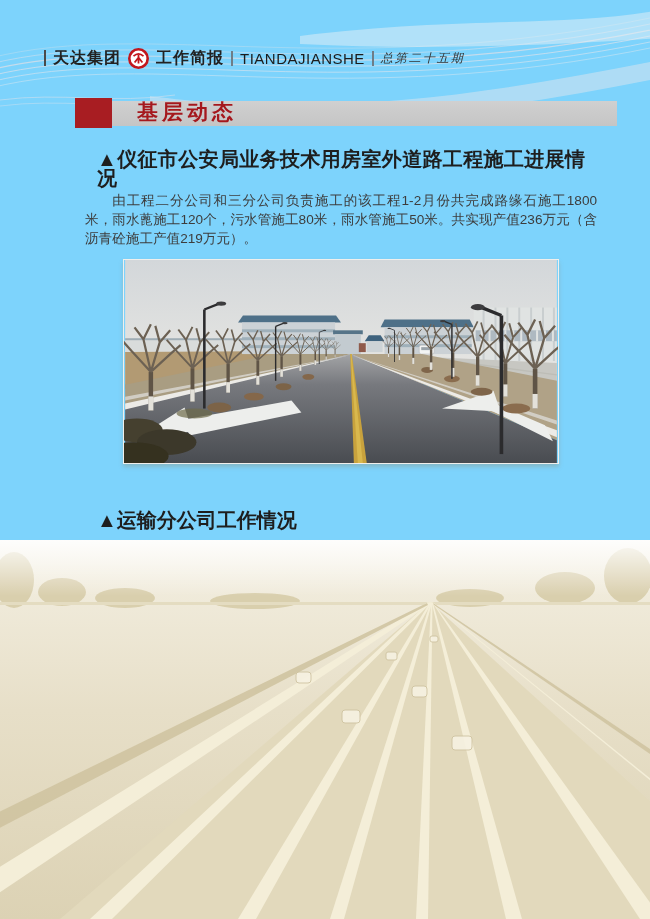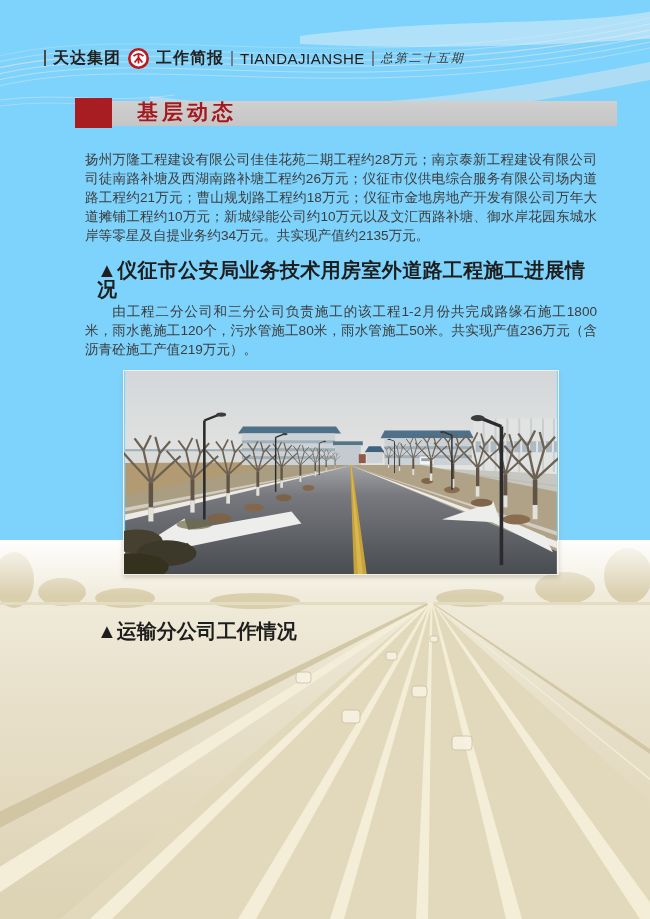--- a/index.html
+++ b/index.html
@@ -136,21 +136,20 @@
     </header>
 
     <div class="banner">
       <span class="banner-band"></span>
       <span class="banner-red"></span>
       <span class="banner-title">基层动态</span>
     </div>
 
     <main class="textcol">
 
-      <p class="intro">扬州万隆工程建设有限公司佳佳花苑二期工程约28万元；南京泰新工程建设有限公司司徒南路补塘及西湖南路补塘工程约26万元；仪征市仪供电综合服务有限公司场内道路工程约21万元；曹山规划路工程约18万元；仪征市金地房地产开发有限公司万年大道摊铺工程约10万元；新城绿能公司约10万元以及文汇西路补塘、御水岸花园东城水岸等零星及自提业务约34万元。共实现产值约2135万元。</p>
 
       <section>
         <h3 class="sec">▲仪征市公安局业务技术用房室外道路工程施工进展情况</h3>
         <p class="body">由工程二分公司和三分公司负责施工的该工程1-2月份共完成路缘石施工1800米，雨水蓖施工120个，污水管施工80米，雨水管施工50米。共实现产值236万元（含沥青砼施工产值219万元）。</p>
 
         <figure class="photo">
           <div class="photo-frame">
             <svg width="434" height="203" viewBox="0 0 436 205">
               <defs>
                 <linearGradient id="sky" x1="0" y1="0" x2="0" y2="1">

